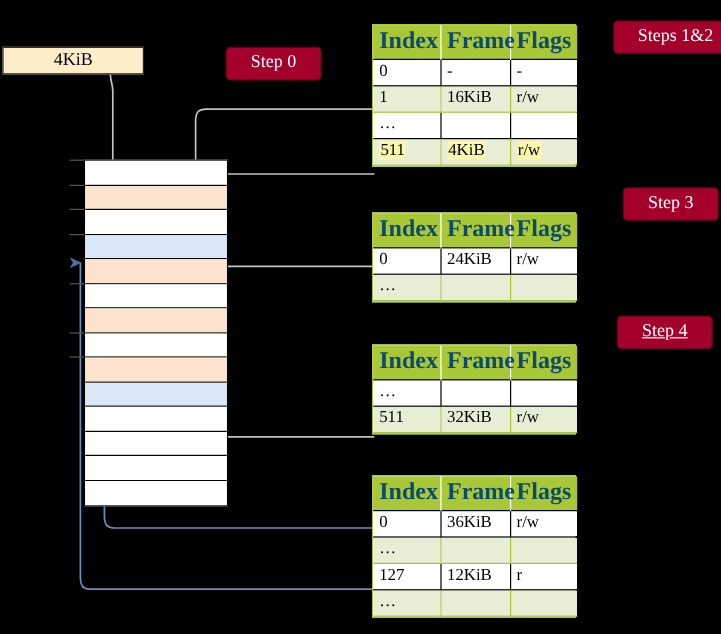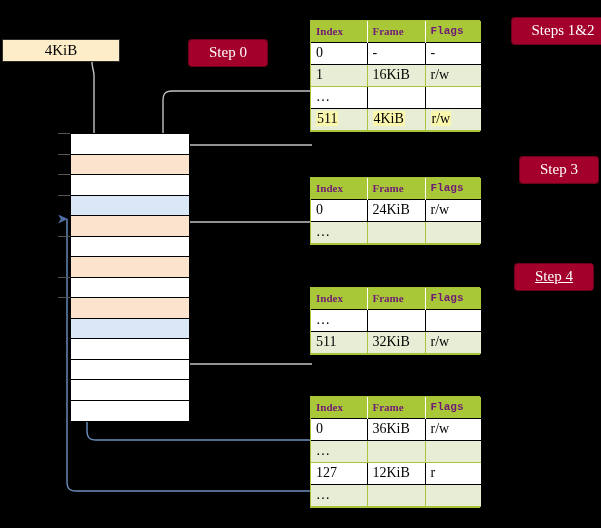--- a/index.html
+++ b/index.html
@@ -73,30 +73,30 @@
     position:absolute;
     border:1px solid #a9c43a;
     box-sizing:border-box;
     border-collapse:collapse;
     background:#fff;
     width:170px;
   }
   .ptable table{border-collapse:collapse;width:100%;table-layout:fixed;}
   .ptable th{
     background:#a8c838;
-    color:#701a75;
+    color:#0c4a6e;
     font-weight:bold;
-    font-size:11px;
+    font-size:20px;
     text-align:left;
     padding:2px 5px 3px 5px;
     border-right:1px solid #fff;
     height:21px;
     box-sizing:border-box;
   }
-  .ptable th:last-child{border-right:none;font-family:Liberation Mono, monospace;}
+  .ptable th:last-child{border-right:none;}
   .ptable td{
     font-size:14px;
     padding:2px 5px 3px 5px;
     border:1px solid #000;
     border-left:none;
     height:21px;
     box-sizing:border-box;
     background:#fff;
     overflow:hidden;
     white-space:nowrap;

